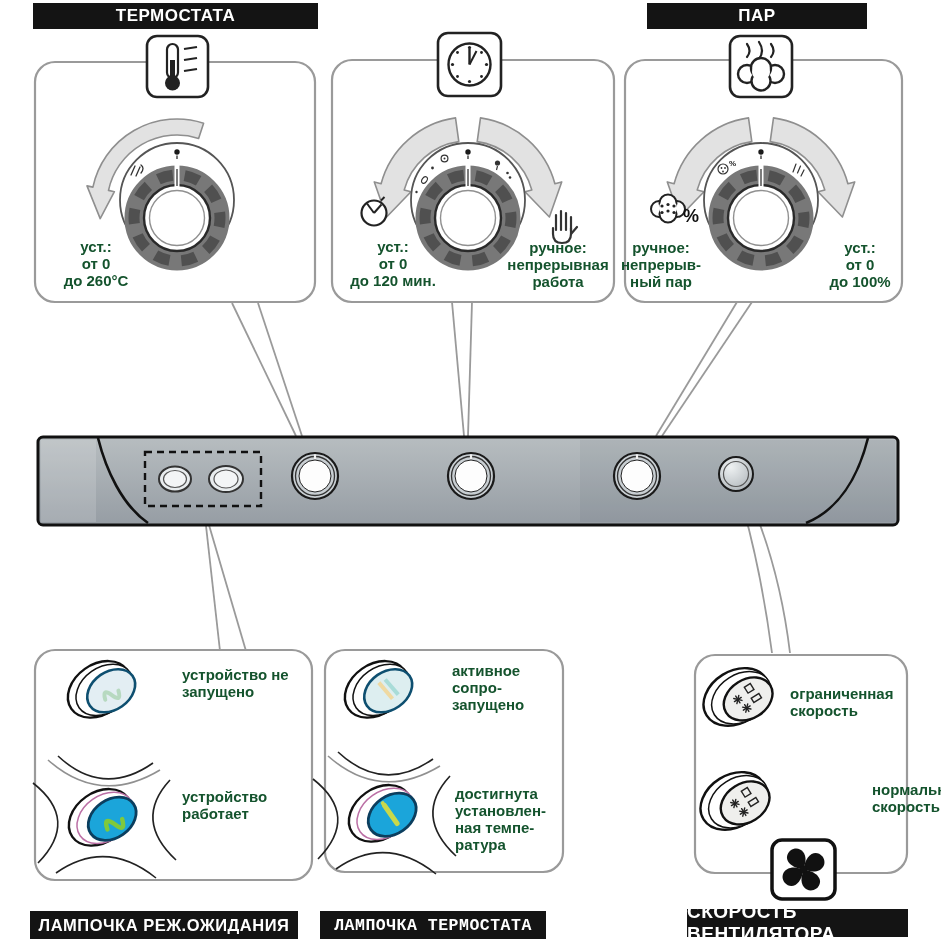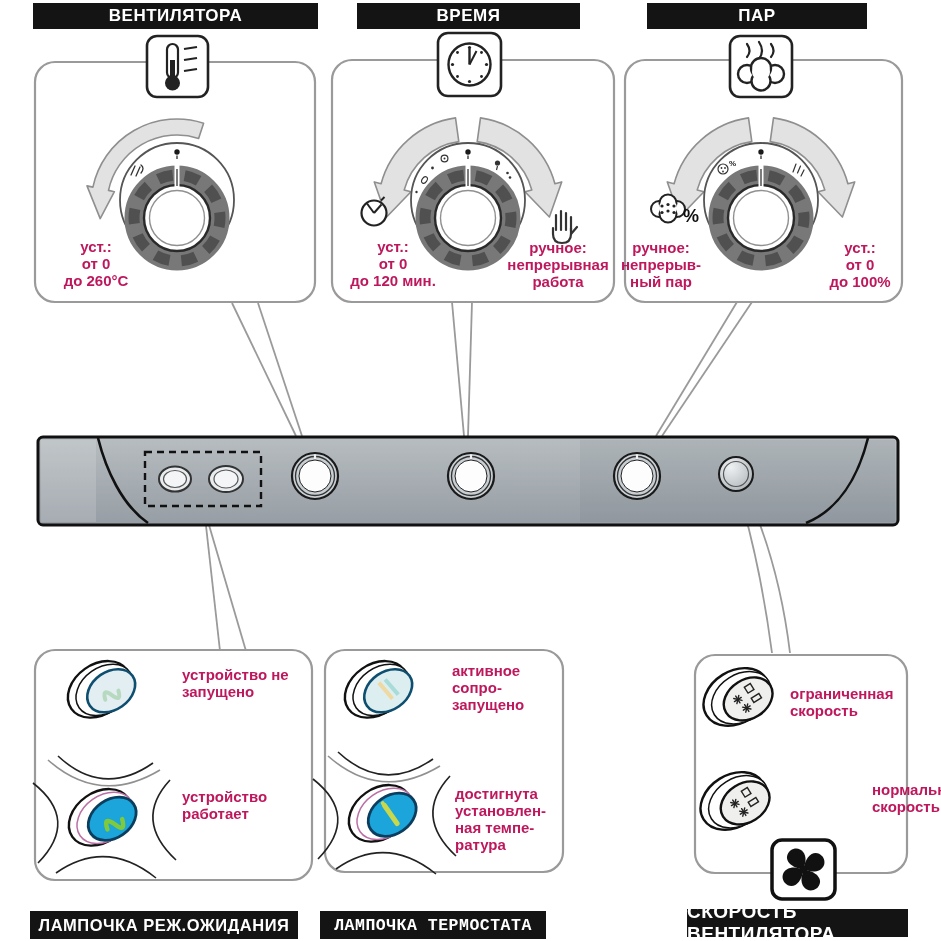--- a/index.html
+++ b/index.html
@@ -2,31 +2,30 @@
 <html><head>
 <meta charset="utf-8">
 <style>
   html,body{margin:0;padding:0;background:#fff;}
   #canvas{position:relative;width:941px;height:941px;background:#fff;overflow:hidden;
           font-family:"Liberation Sans",sans-serif;}
   #art{position:absolute;left:0;top:0;z-index:1;}
   .bar{position:absolute;z-index:3;background:#141414;color:#fff;display:flex;
        align-items:center;justify-content:center;font-weight:700;font-size:17px;
        letter-spacing:.5px;}
-  .label{position:absolute;z-index:3;color:#be185d;font-weight:700;font-size:15px;
+  .label{position:absolute;z-index:3;color:#14532d;font-weight:700;font-size:15px;
          line-height:1.13;white-space:pre-line;}
   .ctr{text-align:center;}
 </style>
 </head>
 <body>
 
 <div id="canvas">
 
-  <div class="bar" style="left:33px;top:3px;width:285px;height:26px;">ВЕНТИЛЯТОРА</div>
-  <div class="bar" style="left:357px;top:3px;width:223px;height:26px;">ВРЕМЯ</div>
+  <div class="bar" style="left:33px;top:3px;width:285px;height:26px;">ТЕРМОСТАТА</div>
   <div class="bar" style="left:647px;top:3px;width:220px;height:26px;">ПАР</div>
 
   <div class="bar" style="left:30px;top:911px;width:268px;height:28px;font-size:16.5px;">ЛАМПОЧКА РЕЖ.ОЖИДАНИЯ</div>
   <div class="bar" style="left:320px;top:911px;width:226px;height:28px;font-size:16.5px;font-family:Liberation Mono, monospace;">ЛАМПОЧКА ТЕРМОСТАТА</div>
   <div class="bar" style="left:687px;top:909px;width:221px;height:28px;font-size:19px;">СКОРОСТЬ ВЕНТИЛЯТОРА</div>
 
   <div class="label ctr" style="left:50px;top:239px;width:92px;">уст.:
 от 0
 до 260°C</div>
   <div class="label ctr" style="left:342px;top:239px;width:102px;">уст.:

